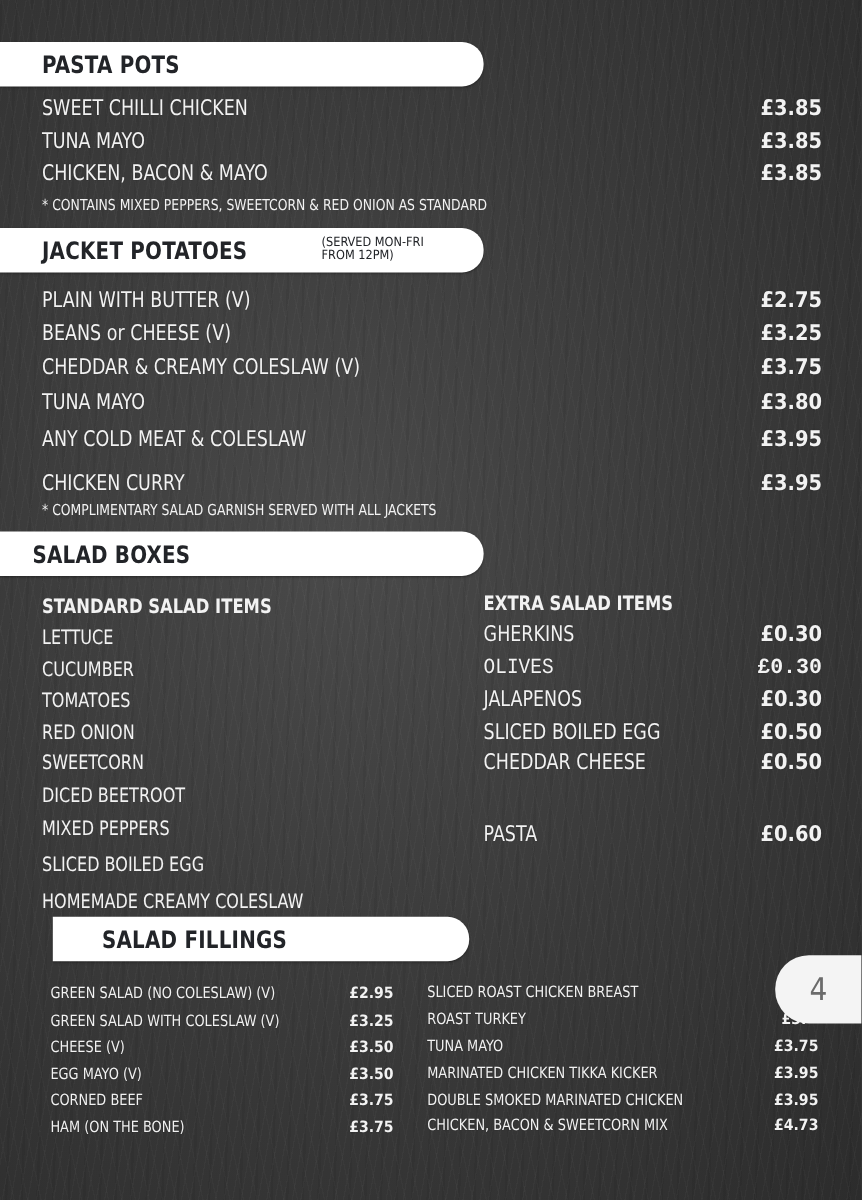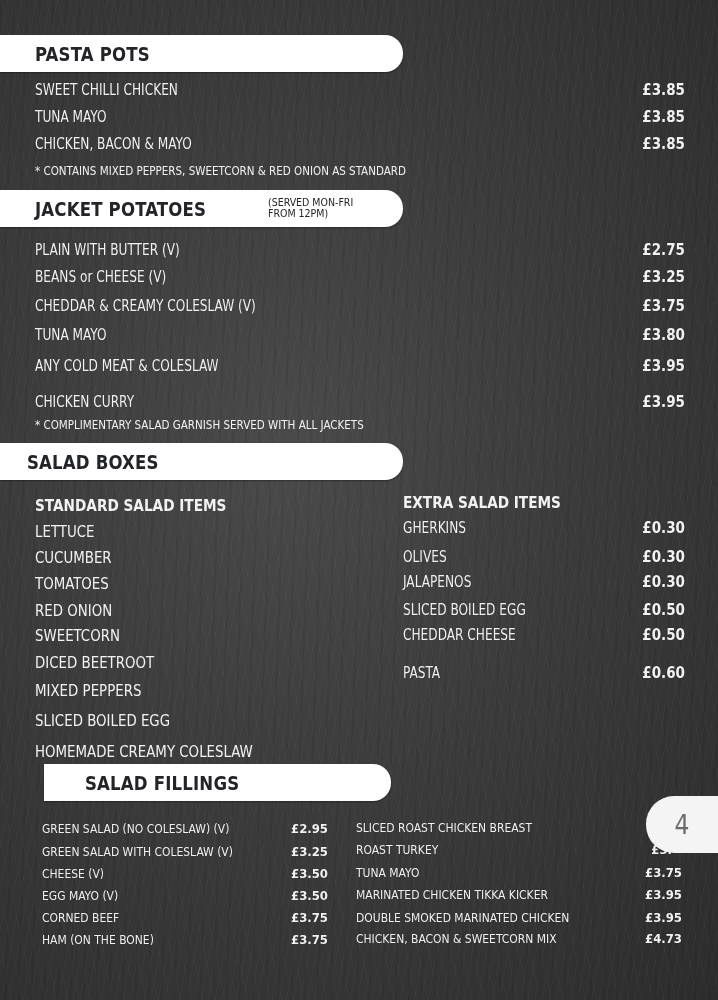--- a/index.html
+++ b/index.html
@@ -44,21 +44,21 @@
   .row {
     position: absolute;
     display: flex;
     justify-content: space-between;
     align-items: center;
     white-space: nowrap;
     text-shadow: 0 0 1px rgba(0,0,0,0.4);
   }
   .row .name { transform: scaleX(0.9); transform-origin: left center; }
   .row .price { font-weight: bold; }
-  .big { font-size: 15px; }
+  .big { font-size: 18px; }
   .note-line {
     position: absolute;
     font-size: 12.5px;
     white-space: nowrap;
     transform: scaleX(0.92);
     transform-origin: left center;
   }
   .subhead {
     position: absolute;
     font-weight: bold;
@@ -157,37 +157,37 @@
 <div class="std-item" style="top:653px;">DICED BEETROOT</div>
 <div class="std-item" style="top:681px;">MIXED PEPPERS</div>
 <div class="std-item" style="top:711px;">SLICED BOILED EGG</div>
 <div class="std-item" style="top:742px;">HOMEMADE CREAMY COLESLAW</div>
 
 <div class="subhead" style="left:403px; top:493px;">EXTRA SALAD ITEMS</div>
 <div class="row big" style="left:403px; width:282px; top:516px; height:24px;gap:44px;">
   <span class="name">GHERKINS</span>
   <span class="price">£0.30</span>
 </div>
-<div class="row big" style="left:403px; width:282px; top:545px; height:24px;">
+<div class="row big" style="left:403px; width:282px; top:545px; height:24px;font-family:Liberation Mono, monospace;">
   <span class="name">OLIVES</span>
   <span class="price">£0.30</span>
 </div>
 <div class="row big" style="left:403px; width:282px; top:570px; height:24px;">
   <span class="name">JALAPENOS</span>
   <span class="price">£0.30</span>
 </div>
 <div class="row big" style="left:403px; width:282px; top:598px; height:24px;">
   <span class="name">SLICED BOILED EGG</span>
   <span class="price">£0.50</span>
 </div>
 <div class="row big" style="left:403px; width:282px; top:623px; height:24px;">
   <span class="name">CHEDDAR CHEESE</span>
   <span class="price">£0.50</span>
 </div>
-<div class="row big" style="left:403px; width:282px; top:661px; height:24px;gap:16px;">
+<div class="row big" style="left:403px; width:282px; top:683px; height:24px;gap:16px;">
   <span class="name">PASTA</span>
   <span class="price">£0.60</span>
 </div>
 
 <div class="pill" style="top:764px; width:347px; height:37px; padding-left:41px;margin-left:44px;">
   <span class="title">SALAD FILLINGS</span>
 </div>
 
 <div class="row small" style="left:42px; width:286px; top:819px; height:18px;">
   <span class="name">GREEN SALAD (NO COLESLAW) (V)</span>

